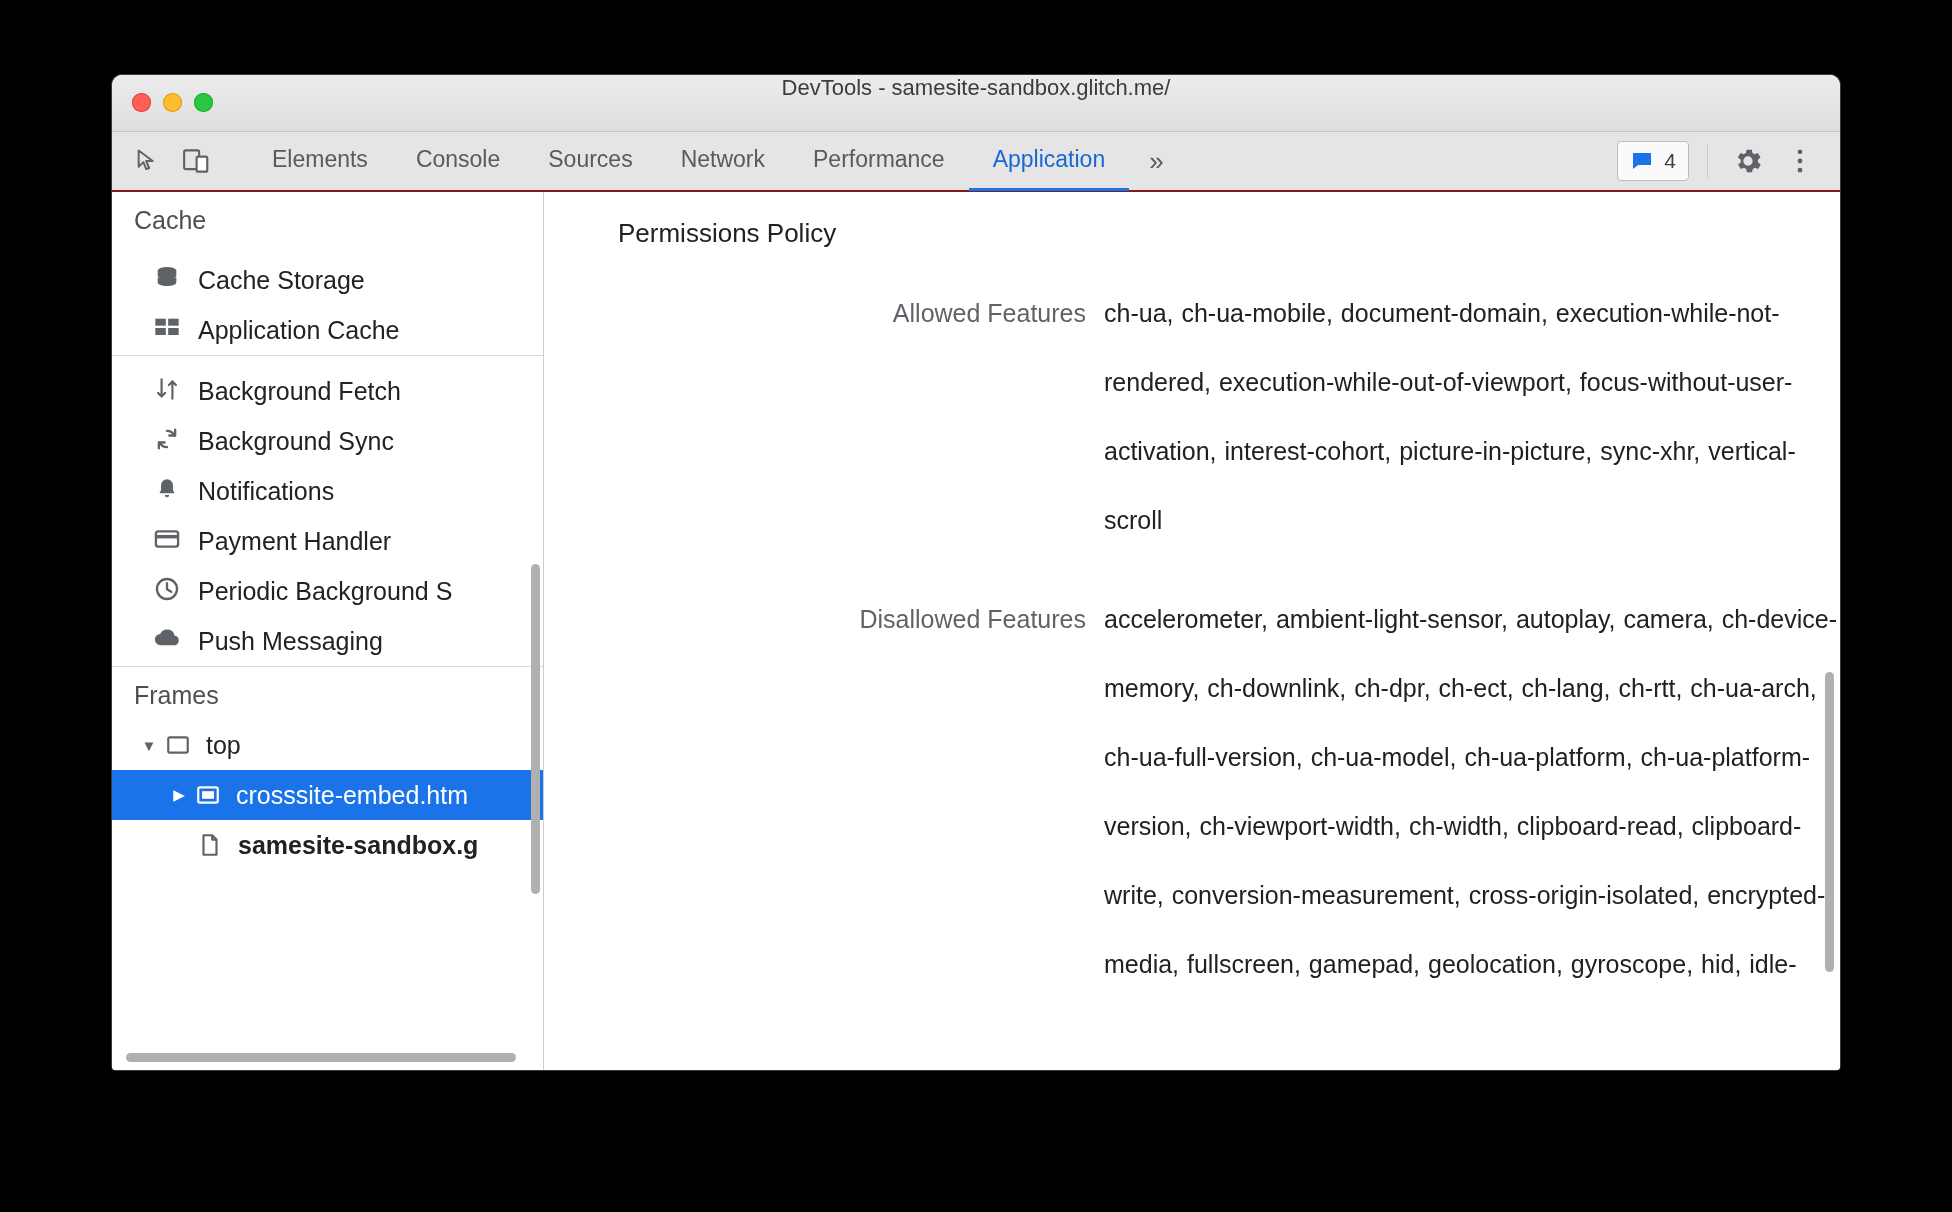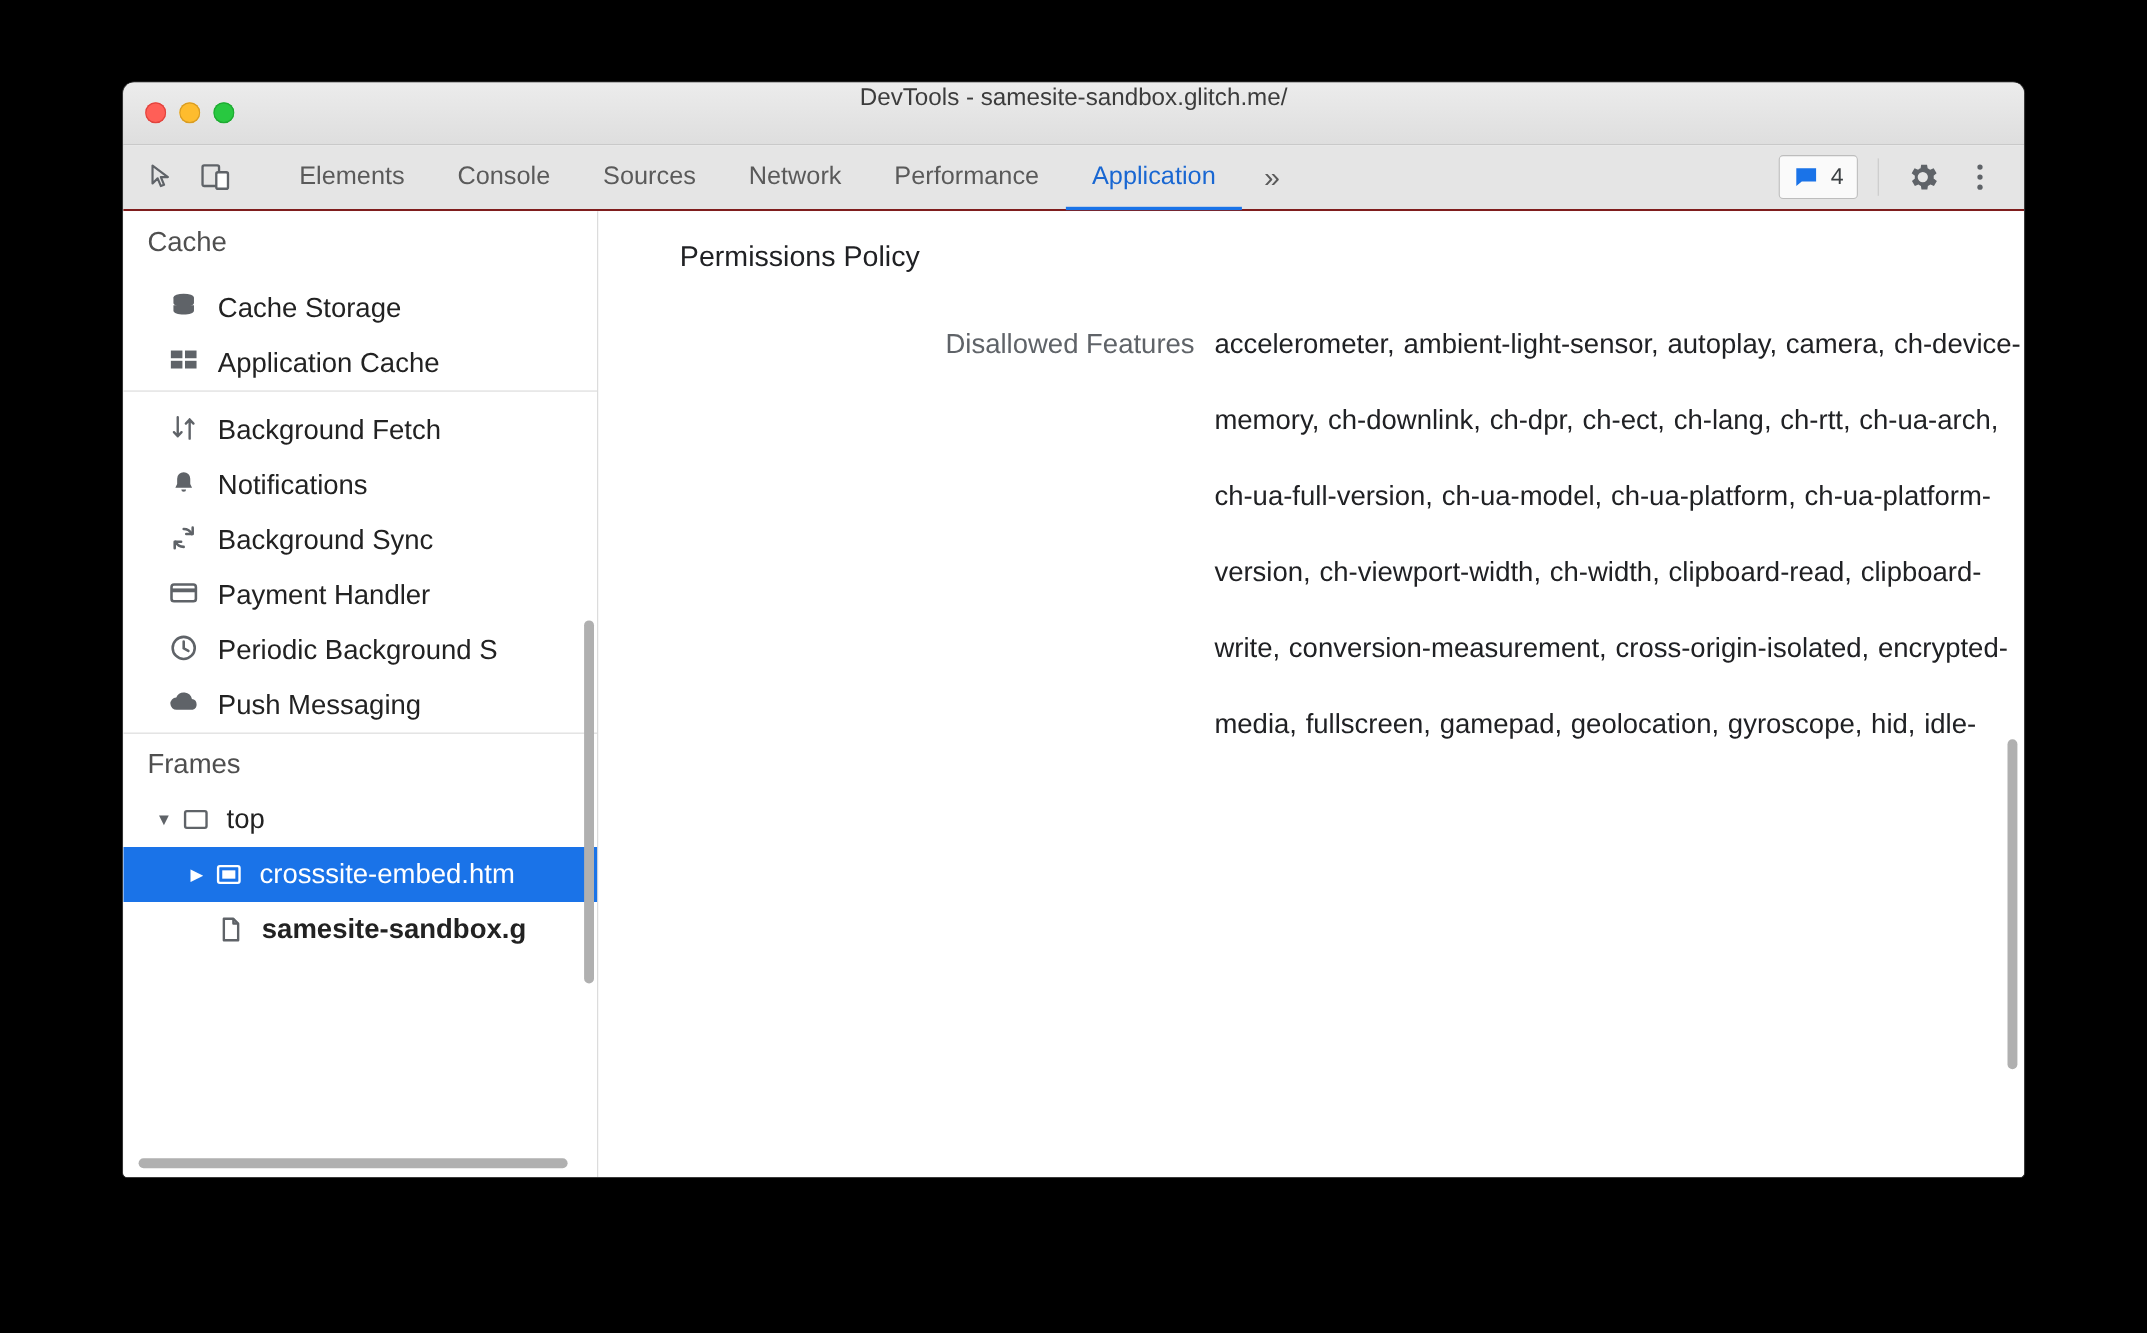--- a/index.html
+++ b/index.html
@@ -410,38 +410,38 @@
             <svg width="26" height="26" viewBox="0 0 24 24">
               <path d="M7 3v16M7 19l-3.2-3.4M7 19l3.2-3.4" stroke="#5f6368" stroke-width="2" fill="none" stroke-linecap="round"></path>
               <path d="M17 21V5M17 5l-3.2 3.4M17 5l3.2 3.4" stroke="#5f6368" stroke-width="2" fill="none" stroke-linecap="round"></path>
             </svg>
           </span>
           <span>Background Fetch</span>
         </div>
 
         <div class="tree-item">
           <span class="ti-icon">
-            <svg width="26" height="26" viewBox="0 0 24 24">
-              <path d="M12 3a5.5 5.5 0 0 0-5.5 5.5V13L5 16h14l-1.5-3V8.5A5.5 5.5 0 0 0 12 3z" fill="#5f6368"></path>
-              <path d="M10 17.5a2 2 0 0 0 4 0z" fill="#5f6368"></path>
-            </svg>
-          </span>
-          <span>Notifications</span>
-        </div>
-
-        <div class="tree-item">
-          <span class="ti-icon">
             <svg width="28" height="28" viewBox="0 0 24 24">
               <path d="M12 5a7 7 0 0 1 6.3 4" stroke="#5f6368" stroke-width="2" fill="none" stroke-linecap="round"></path>
               <path d="M12 19a7 7 0 0 1-6.3-4" stroke="#5f6368" stroke-width="2" fill="none" stroke-linecap="round"></path>
               <path d="M19 4v5h-5" stroke="#5f6368" stroke-width="2" fill="none" stroke-linecap="round" stroke-linejoin="round"></path>
               <path d="M5 20v-5h5" stroke="#5f6368" stroke-width="2" fill="none" stroke-linecap="round" stroke-linejoin="round"></path>
             </svg>
           </span>
           <span>Background Sync</span>
+        </div>
+
+        <div class="tree-item">
+          <span class="ti-icon">
+            <svg width="26" height="26" viewBox="0 0 24 24">
+              <path d="M12 3a5.5 5.5 0 0 0-5.5 5.5V13L5 16h14l-1.5-3V8.5A5.5 5.5 0 0 0 12 3z" fill="#5f6368"></path>
+              <path d="M10 17.5a2 2 0 0 0 4 0z" fill="#5f6368"></path>
+            </svg>
+          </span>
+          <span>Notifications</span>
         </div>
 
         <div class="tree-item">
           <span class="ti-icon">
             <svg width="28" height="28" viewBox="0 0 24 24">
               <rect x="2.5" y="5.5" width="19" height="13" rx="2" fill="none" stroke="#5f6368" stroke-width="2"></rect>
               <rect x="2.5" y="8.5" width="19" height="3" fill="#5f6368"></rect>
             </svg>
           </span>
           <span>Payment Handler</span>
@@ -501,20 +501,24 @@
           <span>samesite-sandbox.g</span>
         </div>
 
         <div class="v-scroll"></div>
         <div class="h-scroll"></div>
       </div>
 
       <div class="content">
         <div class="panel-heading">Permissions Policy</div>
 
+        <div class="field-row">
+          <div class="field-label">Allowed Features</div>
+          <div class="field-value">ch-ua, ch-ua-mobile, document-domain, execution-while-not-rendered, execution-while-out-of-viewport, focus-without-user-activation, interest-cohort, picture-in-picture, sync-xhr, vertical-scroll</div>
+        </div>
 
         <div class="field-row">
           <div class="field-label">Disallowed Features</div>
           <div class="field-value">accelerometer, ambient-light-sensor, autoplay, camera, ch-device-memory, ch-downlink, ch-dpr, ch-ect, ch-lang, ch-rtt, ch-ua-arch, ch-ua-full-version, ch-ua-model, ch-ua-platform, ch-ua-platform-version, ch-viewport-width, ch-width, clipboard-read, clipboard-write, conversion-measurement, cross-origin-isolated, encrypted-media, fullscreen, gamepad, geolocation, gyroscope, hid, idle-</div>
         </div>
 
         <div class="content-v-scroll"></div>
       </div>
 
     </div>

